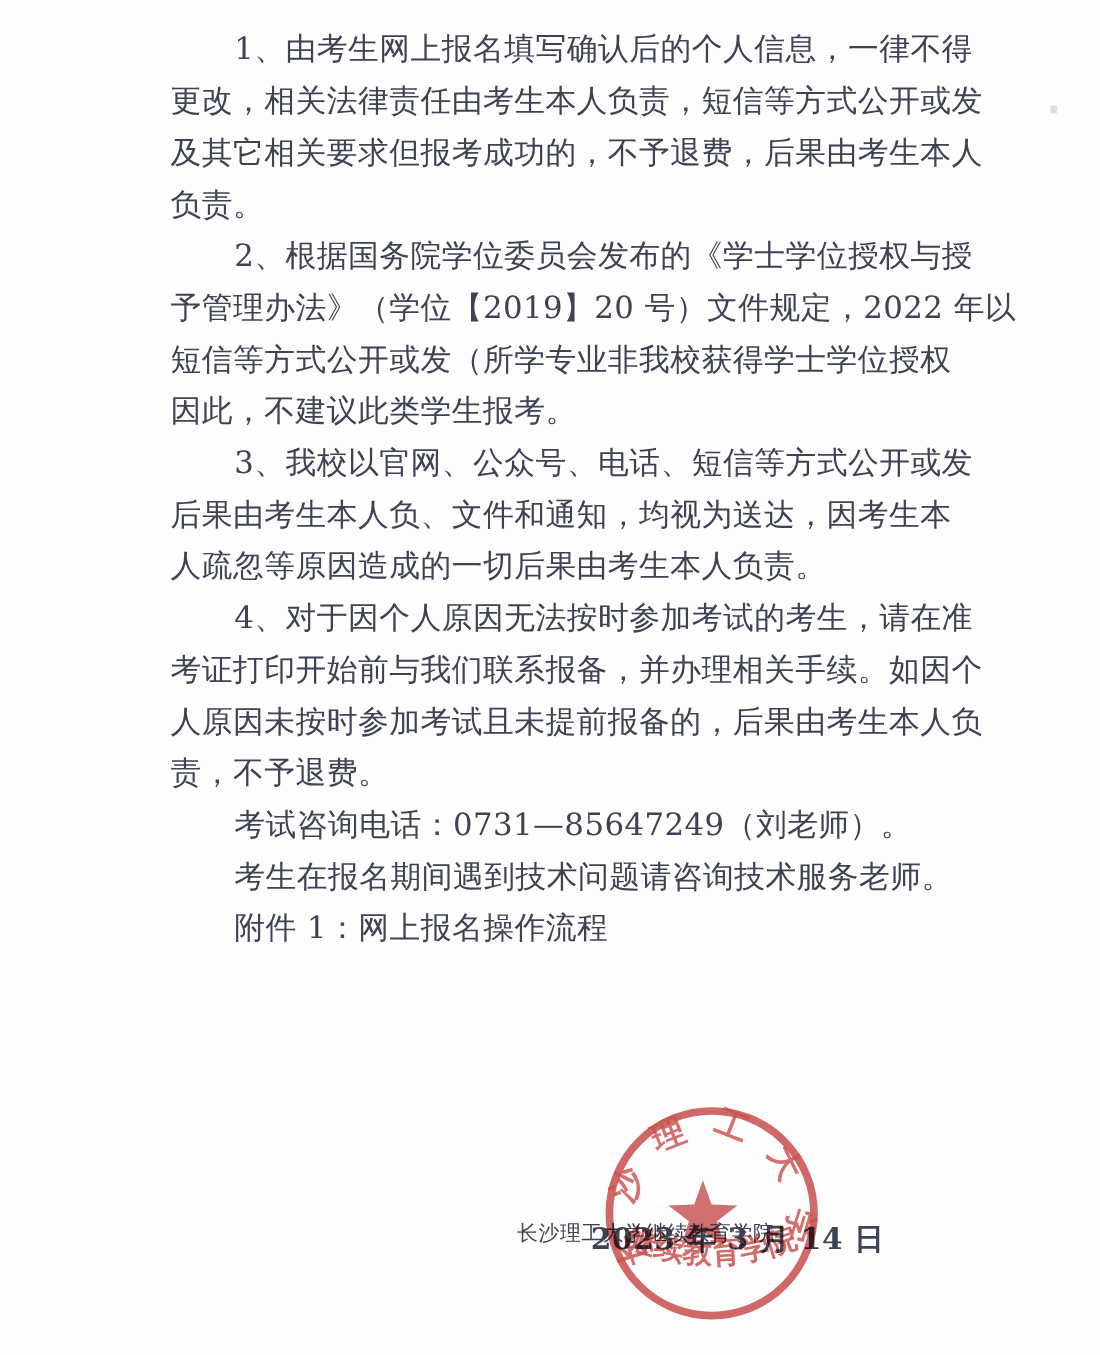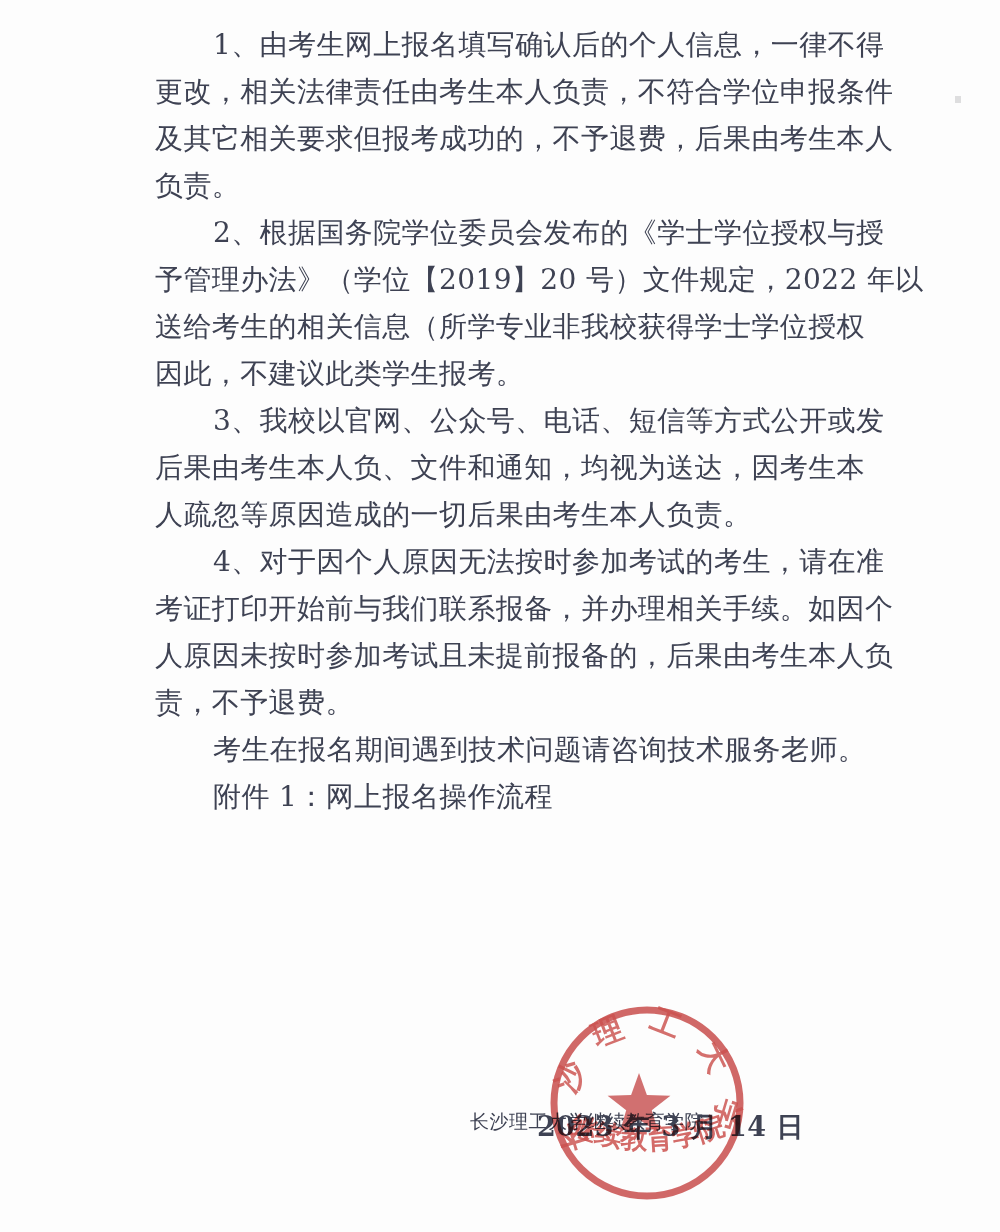--- a/index.html
+++ b/index.html
@@ -65,34 +65,35 @@
     opacity: 0.6;
   }
 </style>
 </head>
 <body>
 
 <div class="page">
 
   <div class="text-block">
     <div class="line indent">1、由考生网上报名填写确认后的个人信息，一律不得</div>
-    <div class="line">更改，相关法律责任由考生本人负责，不符合学位申报条件</div>
+    <div class="line">更改，相关法律责任由考生本人负责，短信等方式公开或发</div>
     <div class="line">及其它相关要求但报考成功的，不予退费，后果由考生本人</div>
     <div class="line">负责。</div>
     <div class="line indent">2、根据国务院学位委员会发布的《学士学位授权与授</div>
     <div class="line">予管理办法》（学位【2019】20 号）文件规定，2022 年以</div>
-    <div class="line">送给考生的相关信息（所学专业非我校获得学士学位授权</div>
+    <div class="line">短信等方式公开或发（所学专业非我校获得学士学位授权</div>
     <div class="line">因此，不建议此类学生报考。</div>
     <div class="line indent">3、我校以官网、公众号、电话、短信等方式公开或发</div>
     <div class="line">后果由考生本人负、文件和通知，均视为送达，因考生本</div>
     <div class="line">人疏忽等原因造成的一切后果由考生本人负责。</div>
     <div class="line indent">4、对于因个人原因无法按时参加考试的考生，请在准</div>
     <div class="line">考证打印开始前与我们联系报备，并办理相关手续。如因个</div>
     <div class="line">人原因未按时参加考试且未提前报备的，后果由考生本人负</div>
     <div class="line">责，不予退费。</div>
+    <div class="line indent">考试咨询电话：0731—85647249（刘老师）。</div>
     <div class="line indent">考生在报名期间遇到技术问题请咨询技术服务老师。</div>
     <div class="line indent">附件 1：网上报名操作流程</div>
   </div>
 
   <div class="signature">长沙理工大学继续教育学院</div>
   <div class="date">2023 年 3 月 14 日</div>
 
   <svg class="seal" viewBox="0 0 196 196">
     <circle cx="98" cy="99" r="93" fill="none" stroke="#c5403e" stroke-width="7" opacity="0.85"></circle>
     <path id="seal-arc" d="M 44.4 143 A 70 70 0 1 1 151.6 143" fill="none"></path>

